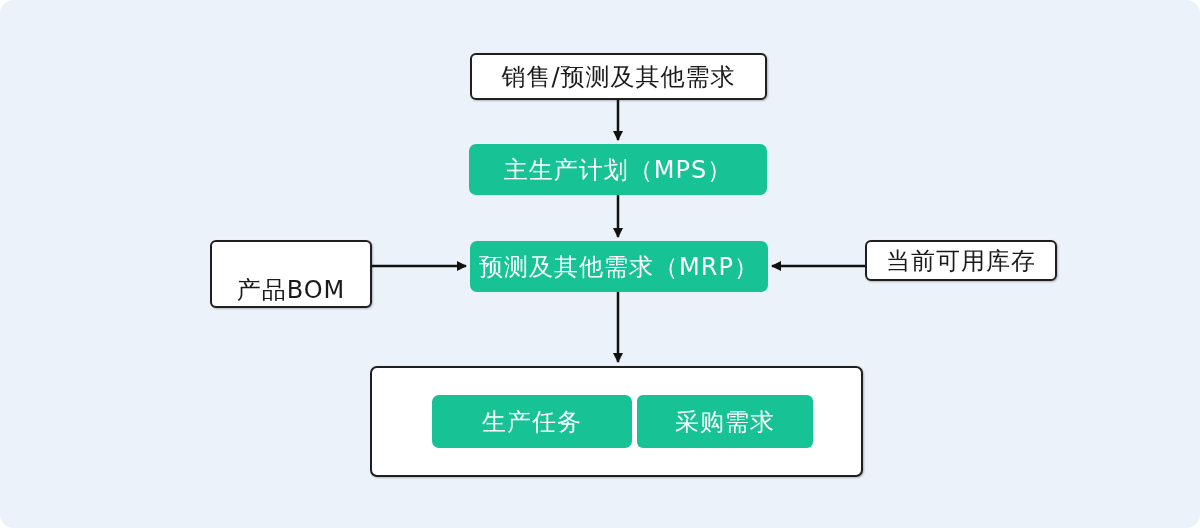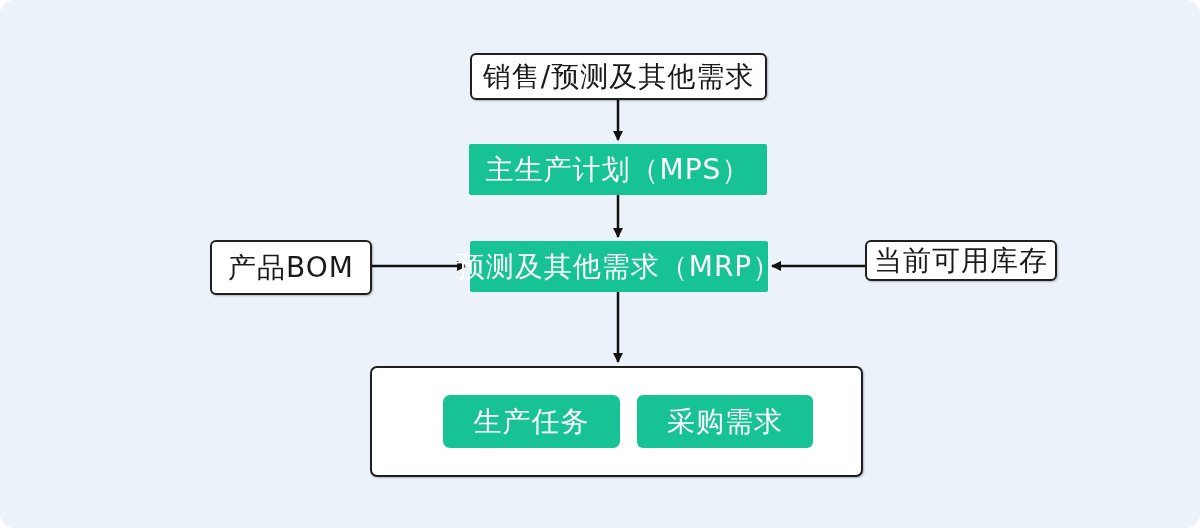--- a/index.html
+++ b/index.html
@@ -21,52 +21,52 @@
     width: 1200px; height: 528px;
     background: var(--canvas-bg);
     border-radius: 14px;
     overflow: hidden;
   }
   .node {
     position: absolute;
     display: flex;
     align-items: center;
     justify-content: center;
-    font-size: 28px;
+    font-size: 24px;
     letter-spacing: 1px;
     white-space: nowrap;
   }
   .node.white {
     background: #ffffff;
     border: 2px solid var(--node-border);
     border-radius: 6px;
     color: var(--text-dark);
     box-shadow: 1px 1px 2px rgba(0,0,0,0.25);
   }
   .node.green {
     background: var(--accent-green);
     border: none;
-    border-radius: 2px;
+    border-radius: 7px;
     color: var(--text-light);
   }
   .container-box {
     position: absolute;
     background: #ffffff;
     border: 2px solid var(--node-border);
     border-radius: 7px;
     box-shadow: 1px 1px 2px rgba(0,0,0,0.25);
   }
   
   #node-demand     { left: 470px; top: 53px;  width: 297px; height: 47px; }
   #node-mps        { left: 469px; top: 144px; width: 298px; height: 51px; }
-  #node-bom        { left: 210px; top: 240px; width: 162px; height: 55px; }
+  #node-bom        { left: 210px; top: 240px; width: 162px; height: 68px; align-items: flex-end; }
   #node-mrp        { left: 470px; top: 241px; width: 298px; height: 51px; }
   #node-inventory  { left: 865px; top: 240px; width: 192px; height: 41px; }
   #results-container { left: 370px; top: 366px; width: 493px; height: 111px; }
-  #node-production { left: 443px; top: 395px; width: 177px; height: 53px; border-radius: 7px; }
+  #node-production { left: 432px; top: 395px; width: 200px; height: 53px; border-radius: 7px; }
   #node-purchase   { left: 637px; top: 395px; width: 176px; height: 53px; border-radius: 6px; }
   .arrow-layer {
     position: absolute;
     left: 0; top: 0;
     width: 1200px; height: 528px;
     pointer-events: none;
   }
   .arrow-layer line {
     stroke: var(--arrow);
     stroke-width: 2.5;

